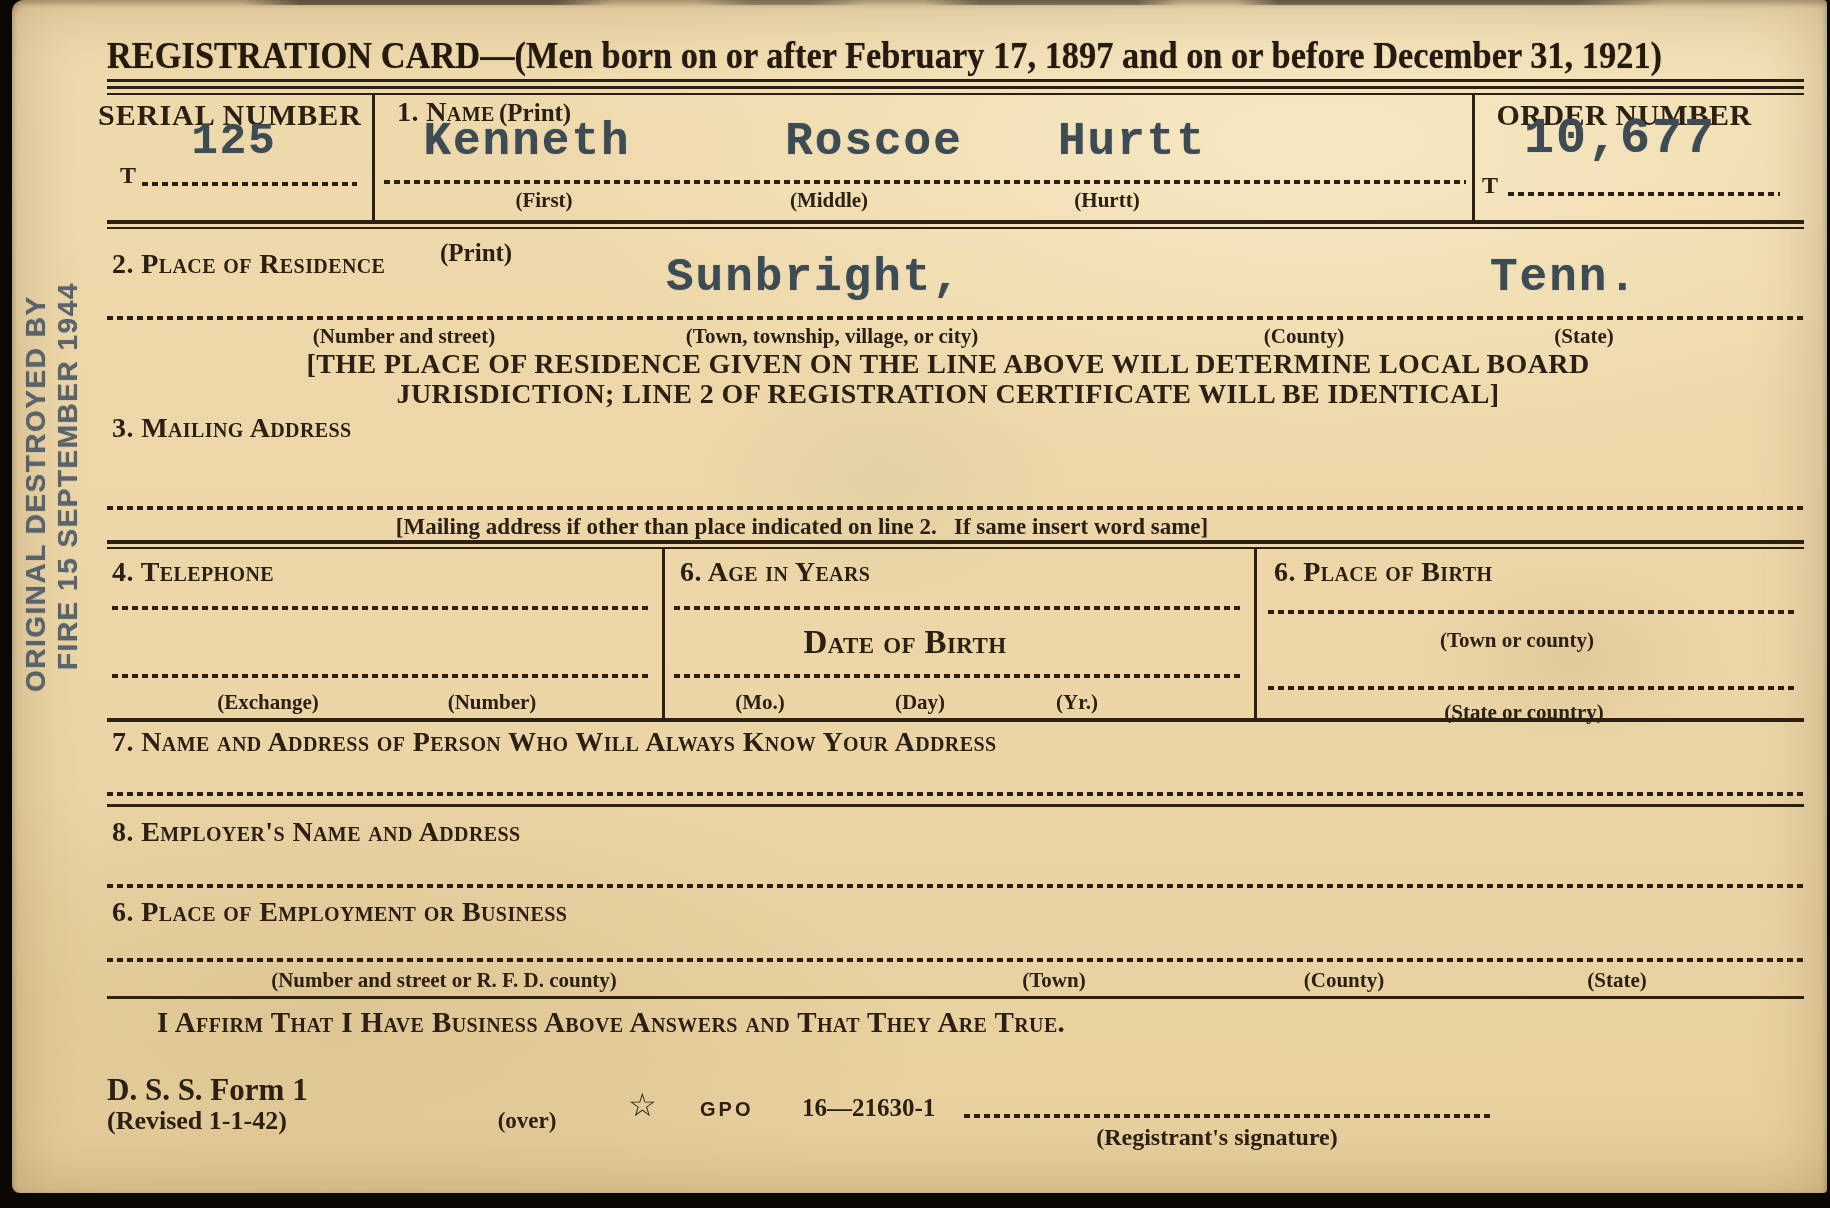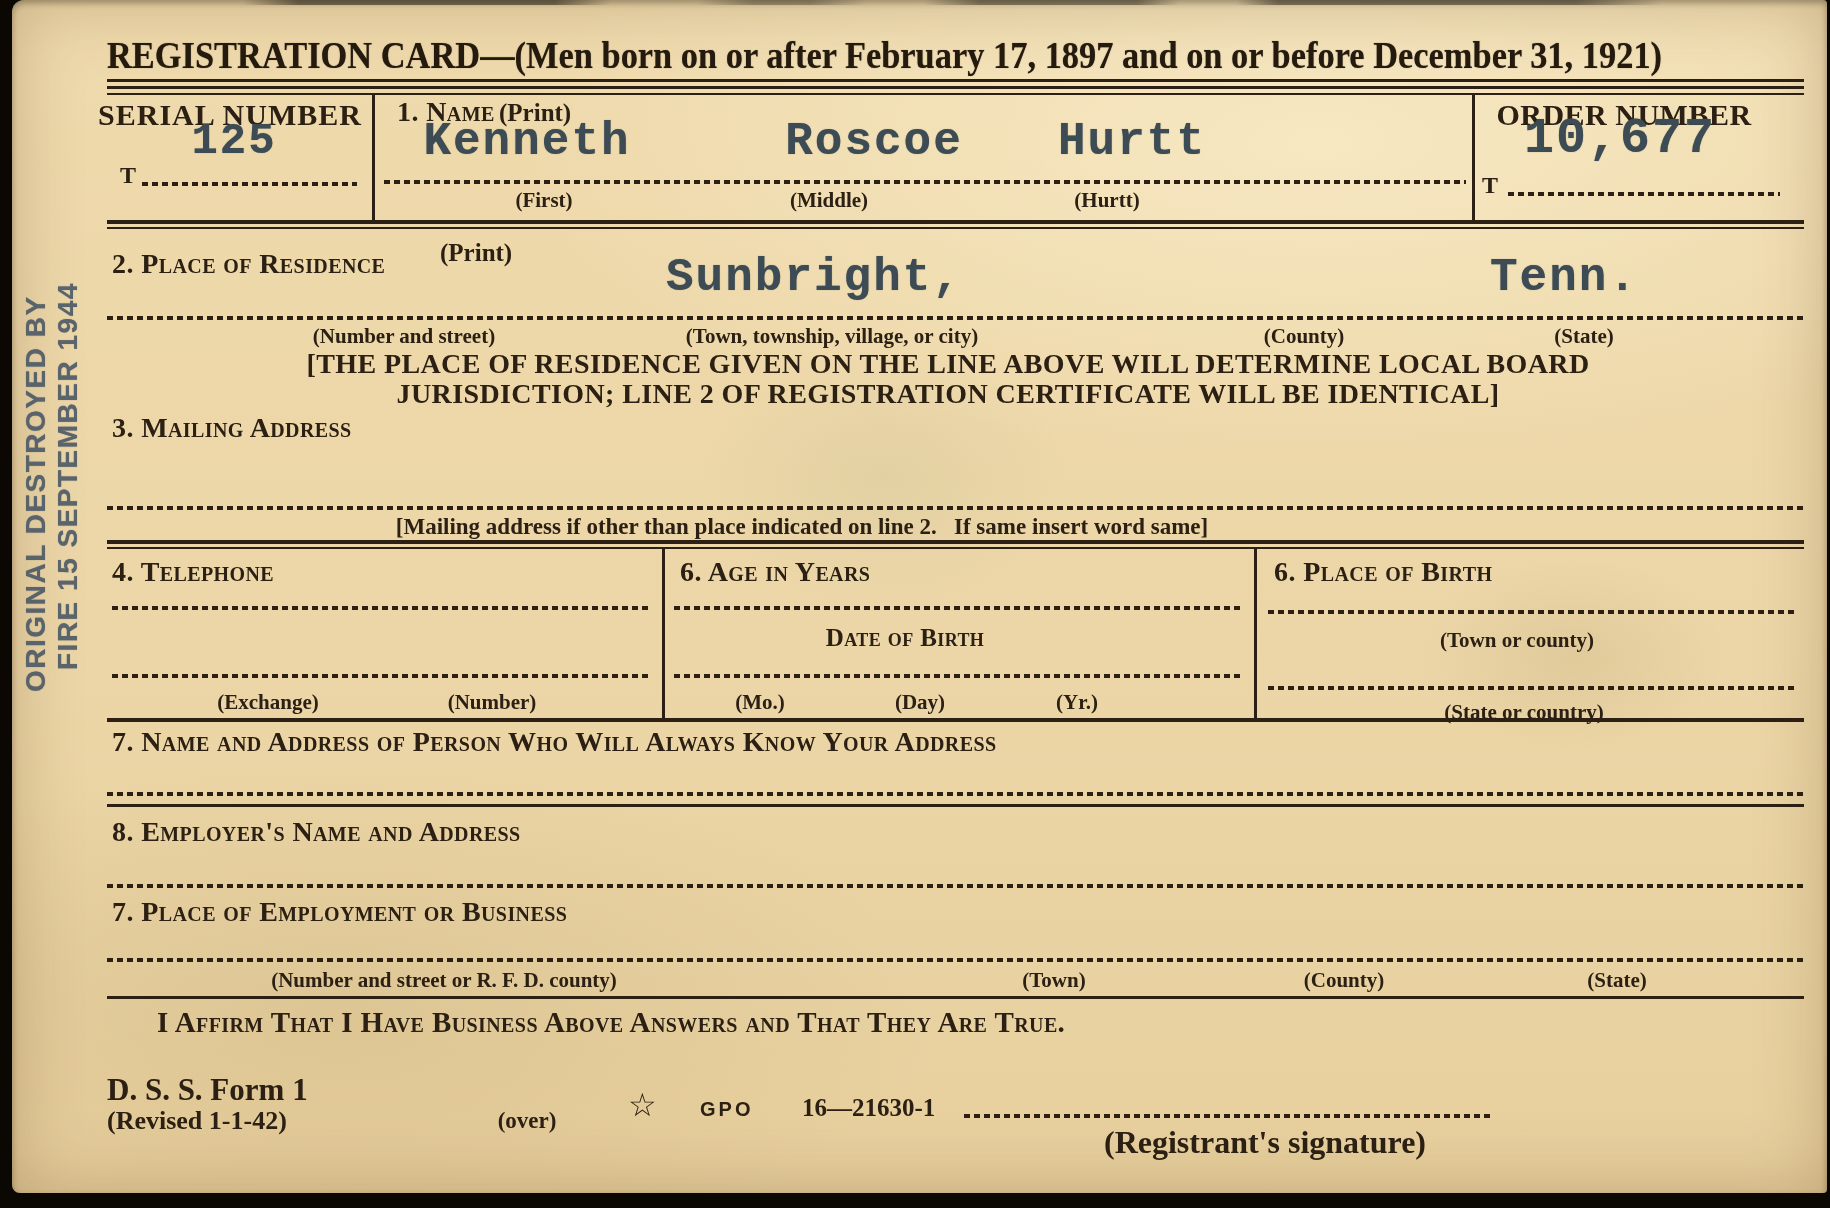--- a/index.html
+++ b/index.html
@@ -134,53 +134,53 @@
   <div class="ln" style="left:1242px;top:549px;width:3px;height:170px;"></div>
 
   <div class="lbl" style="left:100px;top:556px;">4. Telephone</div>
   <div class="dots" style="left:100px;top:606px;width:540px;"></div>
   <div class="dots" style="left:100px;top:674px;width:540px;"></div>
   <div class="sub" style="left:256px;top:690px;">(Exchange)</div>
   <div class="sub" style="left:480px;top:690px;">(Number)</div>
 
   <div class="lbl" style="left:668px;top:556px;">6. Age in Years</div>
   <div class="dots" style="left:662px;top:606px;width:570px;"></div>
-  <div class="lbl ctr" style="left:893px;top:624px;font-size:25px;">Date of Birth</div>
+  <div class="lbl ctr" style="left:893px;top:624px;font-size:33px;">Date of Birth</div>
   <div class="dots" style="left:662px;top:674px;width:570px;"></div>
   <div class="sub" style="left:748px;top:690px;">(Mo.)</div>
   <div class="sub" style="left:908px;top:690px;">(Day)</div>
   <div class="sub" style="left:1065px;top:690px;">(Yr.)</div>
 
   <div class="lbl" style="left:1262px;top:556px;">6. Place of Birth</div>
   <div class="dots" style="left:1256px;top:610px;width:530px;"></div>
   <div class="sub" style="left:1505px;top:628px;">(Town or county)</div>
   <div class="dots" style="left:1256px;top:686px;width:530px;"></div>
   <div class="sub" style="left:1512px;top:700px;">(State or country)</div>
 
   <div class="ln" style="left:95px;top:718px;width:1697px;height:4px;"></div>
 
   <div class="lbl" style="left:100px;top:726px;">7. Name and Address of Person Who Will Always Know Your Address</div>
   <div class="dots" style="left:95px;top:792px;width:1697px;"></div>
   <div class="ln" style="left:95px;top:804px;width:1697px;height:3px;"></div>
 
   <div class="lbl" style="left:100px;top:816px;">8. Employer's Name and Address</div>
   <div class="dots" style="left:95px;top:884px;width:1697px;"></div>
 
-  <div class="lbl" style="left:100px;top:896px;">7. Place of Employment or Business</div>
+  <div class="lbl" style="left:100px;top:896px;">6. Place of Employment or Business</div>
   <div class="dots" style="left:95px;top:958px;width:1697px;"></div>
   <div class="sub" style="left:432px;top:968px;">(Number and street or R. F. D. county)</div>
   <div class="sub" style="left:1042px;top:968px;">(Town)</div>
   <div class="sub" style="left:1332px;top:968px;">(County)</div>
   <div class="sub" style="left:1605px;top:968px;">(State)</div>
   <div class="ln" style="left:95px;top:996px;width:1697px;height:3px;"></div>
 
   <div class="lbl" style="left:145px;top:1006px;font-size:29px;">I Affirm That I Have Business Above Answers and That They Are True.</div>
 
   <div class="abs" style="left:95px;top:1072px;font:700 31px 'Liberation Serif',serif;color:var(--ink);white-space:nowrap;">D. S. S. Form 1</div>
   <div class="abs" style="left:95px;top:1106px;font:700 26px 'Liberation Serif',serif;color:var(--ink);white-space:nowrap;">(Revised 1-1-42)</div>
   <div class="abs ctr" style="left:515px;top:1108px;font:700 23px 'Liberation Serif',serif;color:var(--ink);">(over)</div>
   <div class="abs" style="left:616px;top:1086px;font-size:32px;color:var(--ink);">☆</div>
   <div class="abs" style="left:688px;top:1098px;font:700 20px 'Liberation Sans',sans-serif;letter-spacing:3px;color:var(--ink);">GPO</div>
   <div class="abs" style="left:790px;top:1094px;font:600 25px 'Liberation Serif',serif;color:var(--ink);white-space:nowrap;">16—21630-1</div>
   <div class="dots" style="left:952px;top:1114px;width:528px;"></div>
-  <div class="sub" style="left:1205px;top:1124px;font-size:32px;margin-left:48px;">(Registrant's signature)</div>
+  <div class="sub" style="left:1205px;top:1124px;font-size:24px;">(Registrant's signature)</div>
 
 </div>
 
 </body></html>

